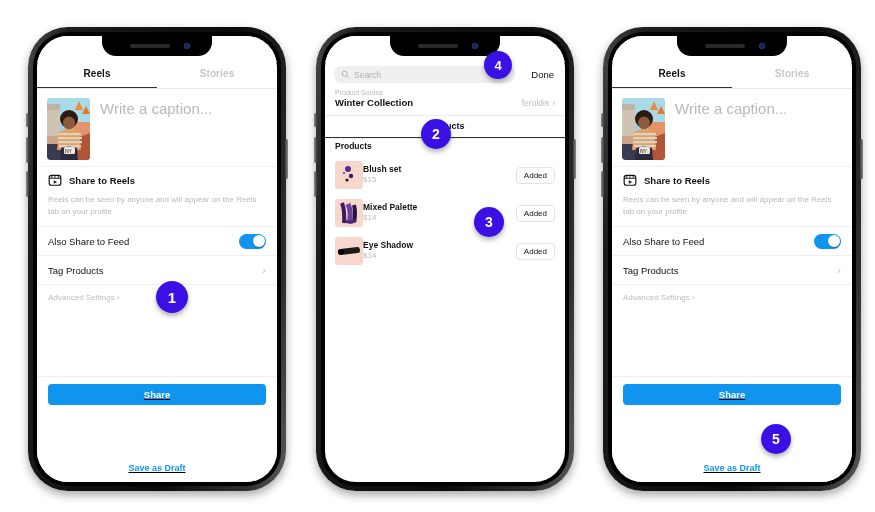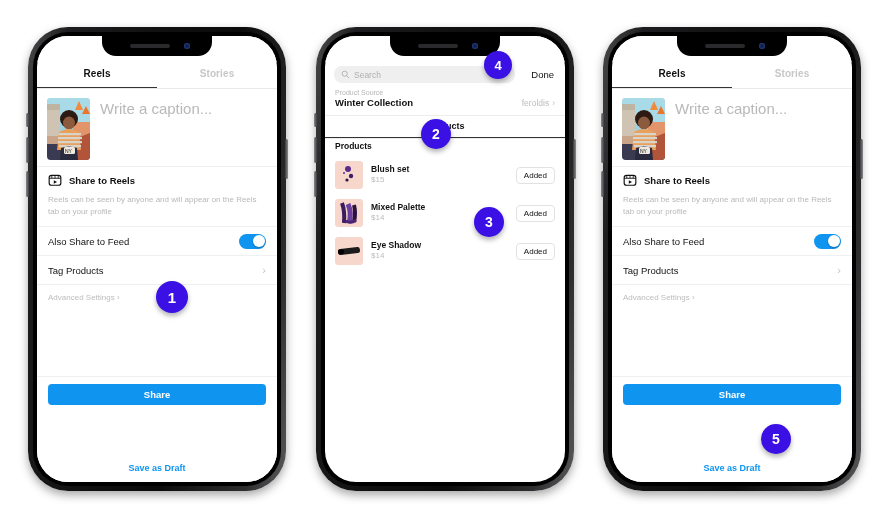--- a/index.html
+++ b/index.html
@@ -51,21 +51,21 @@
   .opt-row{display:flex;align-items:center;justify-content:space-between;
            padding:0 11px;height:28px;border-top:1px solid #f0f0f0;}
   .opt-row .lbl{font-size:9.5px;color:#111;}
   .chev{color:#c4c4c4;font-size:11px;line-height:1;}
   .toggle{width:27px;height:15px;border-radius:9px;background:#0f95f0;position:relative;flex:none;}
   .toggle .knob{position:absolute;top:1.5px;right:1.5px;width:12px;height:12px;border-radius:50%;
                 background:#fff;box-shadow:0 1px 2px rgba(0,0,0,.25);}
   .adv{font-size:8px;color:#bdbdbd;padding:8px 11px 0 11px;}
 
   .bottom{position:absolute;left:0;right:0;bottom:0;padding:7px 11px 9px 11px;background:#fff;
-          border-top:1px solid #f0f0f0;}
+          border-top:1px solid #f0f0f0;text-decoration:underline;}
   .share-btn{height:21px;border-radius:4px;background:#0f95f0;color:#fff;font-size:9.5px;
              font-weight:bold;display:flex;align-items:center;justify-content:center;}
   .draft{text-align:center;font-size:9px;font-weight:bold;color:#0f95f0;padding-top:25px;margin-top:33px;}
 
   
   .searchbar{margin:4px 9px 0 9px;display:flex;align-items:center;gap:16px;}
   .searchfield{flex:1;height:17px;border-radius:8px;background:#efeff0;display:flex;
                align-items:center;gap:4px;padding:0 7px;}
   .searchfield .ph{font-size:8.5px;color:#b0b0b2;}
   .done{font-size:9.5px;color:#111;padding-right:2px;}
@@ -78,21 +78,21 @@
 
   .ptabs{display:flex;height:22px;border-bottom:1px solid #ededed;}
   .ptab{flex:1;text-align:center;font-size:9px;font-weight:bold;color:#c7c7c7;line-height:20px;}
   .ptab.active{color:#111;border-bottom:1.6px solid #333;}
 
   .notice{font-size:7.5px;color:#bdbdbd;line-height:1.5;padding:7px 10px 8px 10px;}
   .notice .lnk{color:#2d2df0;font-weight:bold;}
 
   .sect-title{font-size:8.5px;font-weight:bold;color:#111;padding:2px 10px 5px 10px;}
 
-  .prod{display:flex;align-items:center;gap:8px;padding:4px 10px;height:30px;justify-content:flex-end;}
+  .prod{display:flex;align-items:center;padding:4px 10px;height:30px;justify-content:flex-end;}
   .prod-img{width:28px;height:28px;border-radius:4px;flex:none;background:#f6d5ca;
             position:relative;overflow:hidden;}
   .prod-meta{flex:1;}
   .prod-name{font-size:8.5px;font-weight:bold;color:#111;line-height:1.3;}
   .prod-price{font-size:8px;color:#bcbcbc;line-height:1.35;}
   .added{border:1px solid #e2e2e2;border-radius:4px;font-size:8px;color:#111;
          padding:3px 7px;background:#fff;flex:none;}
 
   
   .badge{position:absolute;border-radius:50%;background:#3a10e5;color:#fff;

